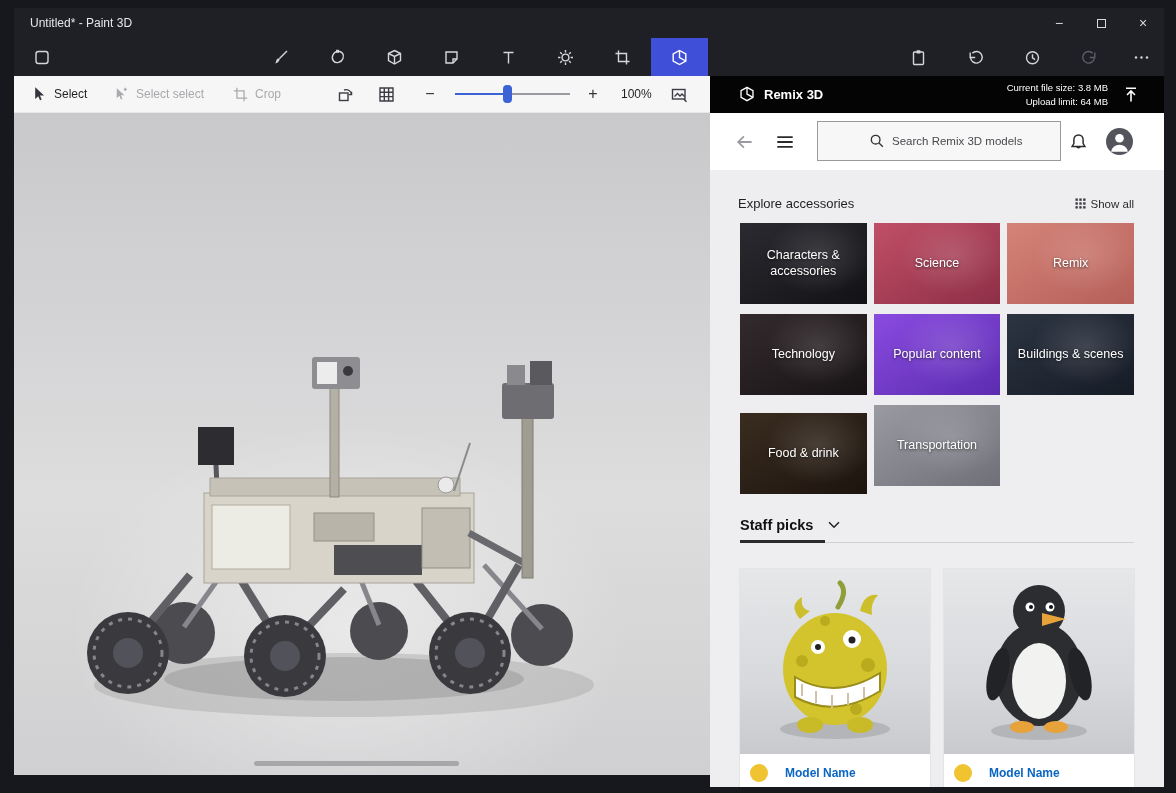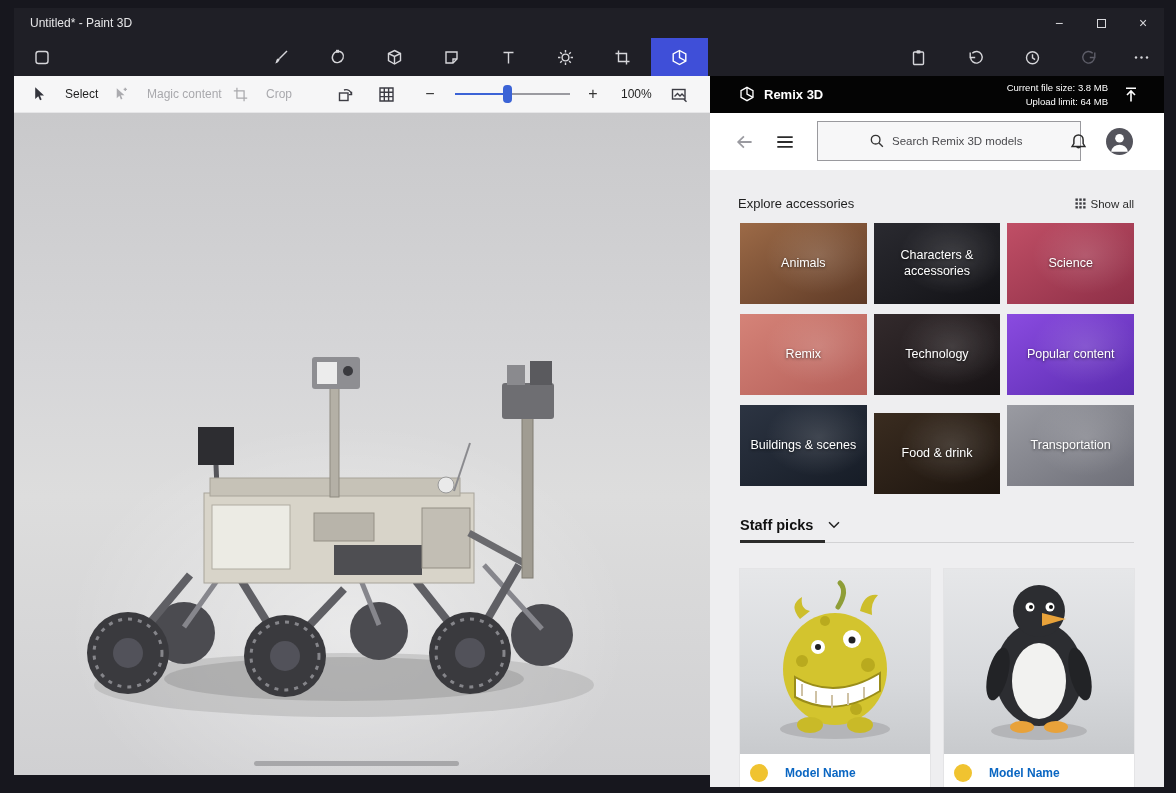--- a/index.html
+++ b/index.html
@@ -28,21 +28,21 @@
   .tbtn.active { background:#3f4fd8; color:#ffffff; }
   .tbtn.disabled { color:#5d5d68; }
   .tbtn svg { stroke:currentColor; fill:none; stroke-width:1.4; }
 
   
   .content { flex:1; display:flex; min-height:0; }
   .left-col { flex:0 0 696px; width:696px; display:flex; flex-direction:column; min-width:0; }
 
   
   .subtoolbar { flex:0 0 37px; background:#f6f6f7; position:relative; border-bottom:1px solid #e6e6e8; color:#1f1f1f; font-size:12px; }
-  .subtoolbar .grp { position:absolute; top:0; height:36px; display:flex; align-items:center; gap:17px; }
+  .subtoolbar .grp { position:absolute; top:0; height:36px; display:flex; align-items:center; gap:6px; }
   .subtoolbar .grp.dis { color:#a9a9ad; }
   .subtoolbar svg { stroke:currentColor; fill:none; stroke-width:1.4; }
   .sel-grp { left:16px; } .magic-grp { left:98px; } .crop-grp { left:218px; }
   .rot-btn { left:322px; } .grid-btn { left:363px; } .zoomout-btn { left:404px; }
   .slider { left:441px; width:115px; }
   .zoomin-btn { left:567px; } .zoom-label { left:607px; } .fit-btn { left:656px; }
   .zbtn { font-size:16px; color:#333; width:24px; }
   .slider { position:absolute; top:0; height:36px; cursor:pointer; }
   .slider .track { position:absolute; left:0; right:0; top:17px; height:2px; background:#9a9aa0; }
   .slider .fill { position:absolute; left:0; width:52px; top:17px; height:2px; background:#3b63d6; }
@@ -61,21 +61,21 @@
   .panel { flex:1; display:flex; flex-direction:column; background:#eeeef0; min-width:0; }
   .panel-header { flex:0 0 37px; background:#040404; color:#fff; position:relative; display:flex; align-items:center; }
   .ph-logo { position:absolute; left:28px; top:9px; }
   .ph-title { position:absolute; left:54px; font-size:13px; font-weight:bold; }
   .ph-stats { position:absolute; right:56px; text-align:right; font-size:9.5px; line-height:1.4; color:#fff; }
   .ph-upload { position:absolute; right:22px; top:8px; width:22px; height:22px; }
 
   .panel-nav { flex:0 0 57px; background:#ffffff; position:relative; }
   .nav-back { position:absolute; left:24px; top:18px; width:22px; height:22px; color:#9a9aa0; }
   .nav-burger { position:absolute; left:64px; top:18px; width:22px; height:22px; color:#2b2b2b; }
-  .searchbox { position:absolute; left:107px; top:8px; width:264px; height:40px; background:#f7f7f8; border:1px solid #9a9a9e; }
+  .searchbox { position:absolute; left:107px; top:8px; width:244px; height:40px; background:#f7f7f8; border:1px solid #9a9a9e; }
   .searchbox .mag { position:absolute; left:50px; top:10px; color:#333; }
   .searchbox input { position:absolute; left:74px; top:0; width:158px; height:38px; border:none; background:transparent; font-size:11.5px; color:#333; outline:none; font-family:inherit; }
   .searchbox input::placeholder { color:#4a4a4e; opacity:1; }
   .nav-bell { position:absolute; left:357px; top:18px; width:22px; height:22px; color:#2b2b2b; }
   .nav-avatar { position:absolute; left:396px; top:15px; width:27px; height:27px; border-radius:50%; background:#54545c; overflow:hidden; padding:0; }
 
   .panel-body { flex:1; overflow:hidden; position:relative; background:#eeeef0; }
   .explore-row { margin:26px 30px 0 28px; display:flex; align-items:center; justify-content:space-between; }
   .explore-title { font-size:13px; color:#1f1f1f; }
   .showall { display:flex; align-items:center; gap:5px; font-size:11.5px; color:#2b2b2b; }
@@ -243,21 +243,21 @@
               </span>
           <span>Select</span>
         </button>
         <button class="grp dis magic-grp">
           <span>
                 <svg width="18" height="18" viewBox="0 0 19 19">
                   <path d="M5 3.5 L5 14 L7.8 11.4 L9.4 15.2 L11 14.5 L9.4 10.8 L13.2 10.8 Z" fill="#ababaf" stroke="none"></path>
                   <path d="M14 3 v3.4 M12.3 4.7 h3.4" stroke="#ababaf"></path>
                 </svg>
               </span>
-          <span>Magic content</span>
+          <span>Select select</span>
         </button>
         <button class="grp dis crop-grp">
           <span>
                 <svg width="17" height="17" viewBox="0 0 19 19">
                   <path d="M5.5 2 V13.5 H17 M2 5.5 H13.5 V17"></path>
                 </svg>
               </span>
           <span>Crop</span>
         </button>
         <button class="grp rot-btn">
@@ -441,23 +441,20 @@
                       <rect x="4.7" y="8.9" width="2.6" height="2.6"></rect>
                       <rect x="8.9" y="8.9" width="2.6" height="2.6"></rect>
                     </g>
                   </svg>
                 </span>
             <span>Show all</span>
           </button>
         </div>
 
         <div class="cat-grid">
-              <div class="cat-tile" style="background: radial-gradient(70% 80% at 62% 40%, rgba(255, 255, 255, 0.14), rgba(255, 255, 255, 0) 60%), linear-gradient(150deg, rgb(156, 106, 71), rgb(94, 58, 38));">
-    <span class="cat-label">Animals</span>
-  </div>
               <div class="cat-tile" style="background: radial-gradient(70% 80% at 62% 40%, rgba(255, 255, 255, 0.14), rgba(255, 255, 255, 0) 60%), linear-gradient(150deg, rgb(42, 42, 48), rgb(18, 18, 22));">
     <span class="cat-label">Characters &amp; accessories</span>
   </div>
               <div class="cat-tile" style="background: radial-gradient(70% 80% at 62% 40%, rgba(255, 255, 255, 0.14), rgba(255, 255, 255, 0) 60%), linear-gradient(150deg, rgb(192, 79, 102), rgb(142, 47, 71));">
     <span class="cat-label">Science</span>
   </div>
               <div class="cat-tile" style="background: radial-gradient(70% 80% at 62% 40%, rgba(255, 255, 255, 0.14), rgba(255, 255, 255, 0) 60%), linear-gradient(150deg, rgb(213, 131, 120), rgb(181, 95, 89));">
     <span class="cat-label">Remix</span>
   </div>
               <div class="cat-tile" style="background: radial-gradient(70% 80% at 62% 40%, rgba(255, 255, 255, 0.14), rgba(255, 255, 255, 0) 60%), linear-gradient(150deg, rgb(51, 42, 44), rgb(23, 19, 21)); padding-left: 38px;">

